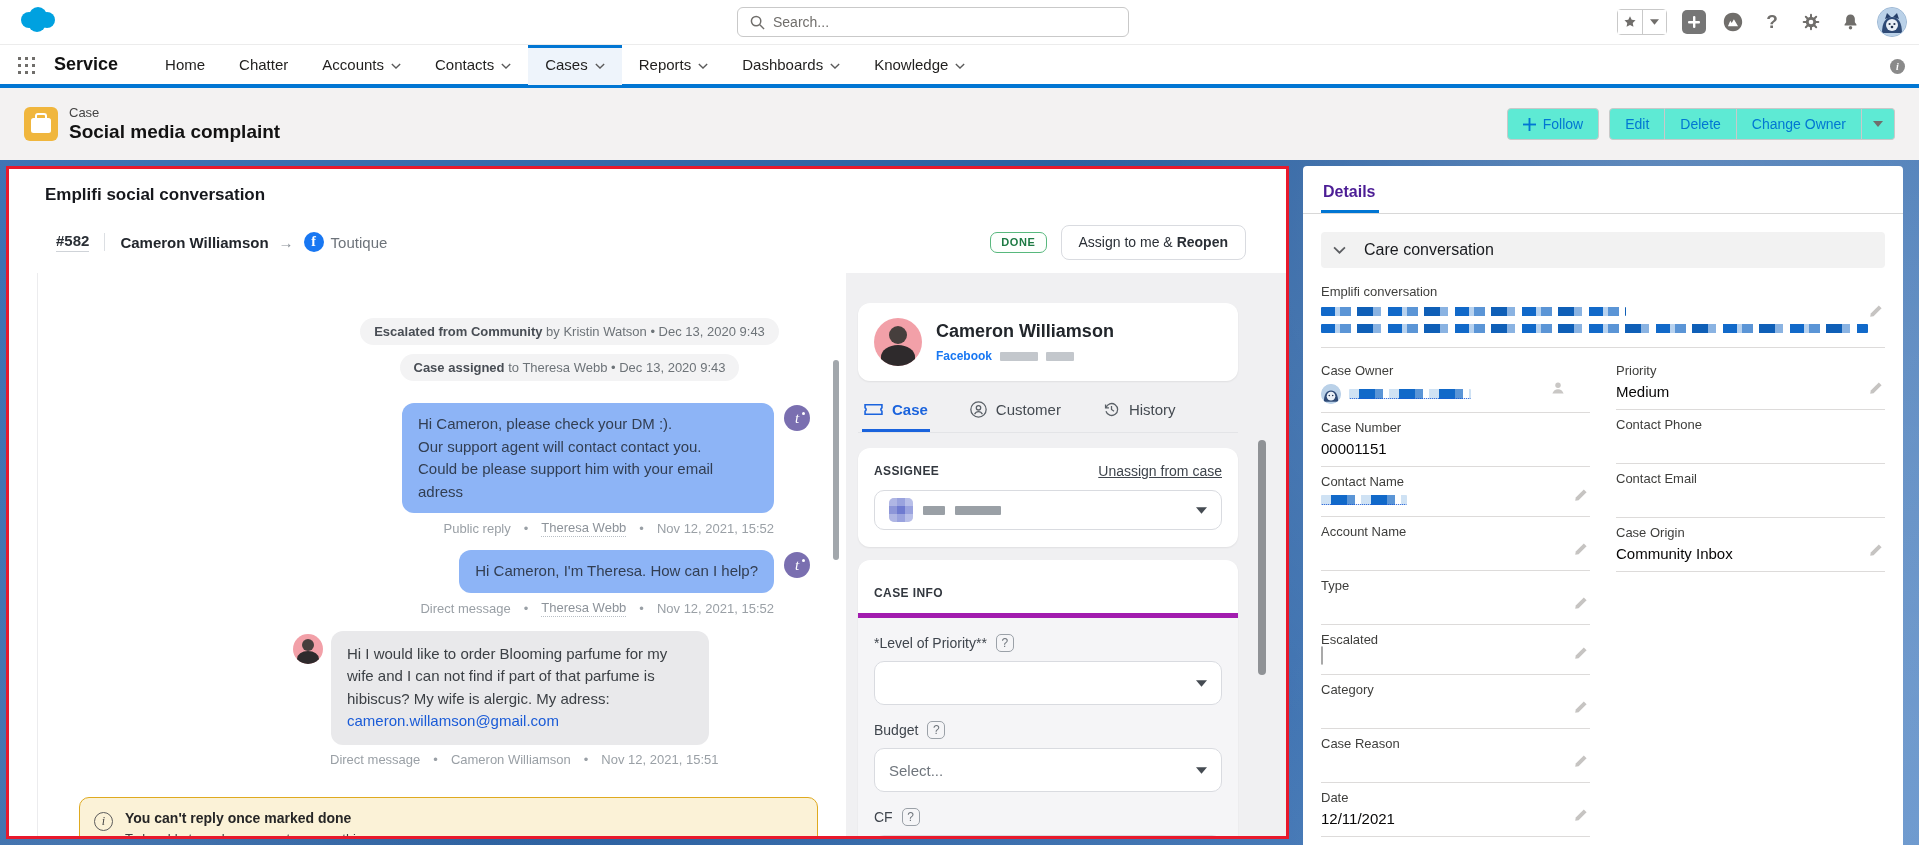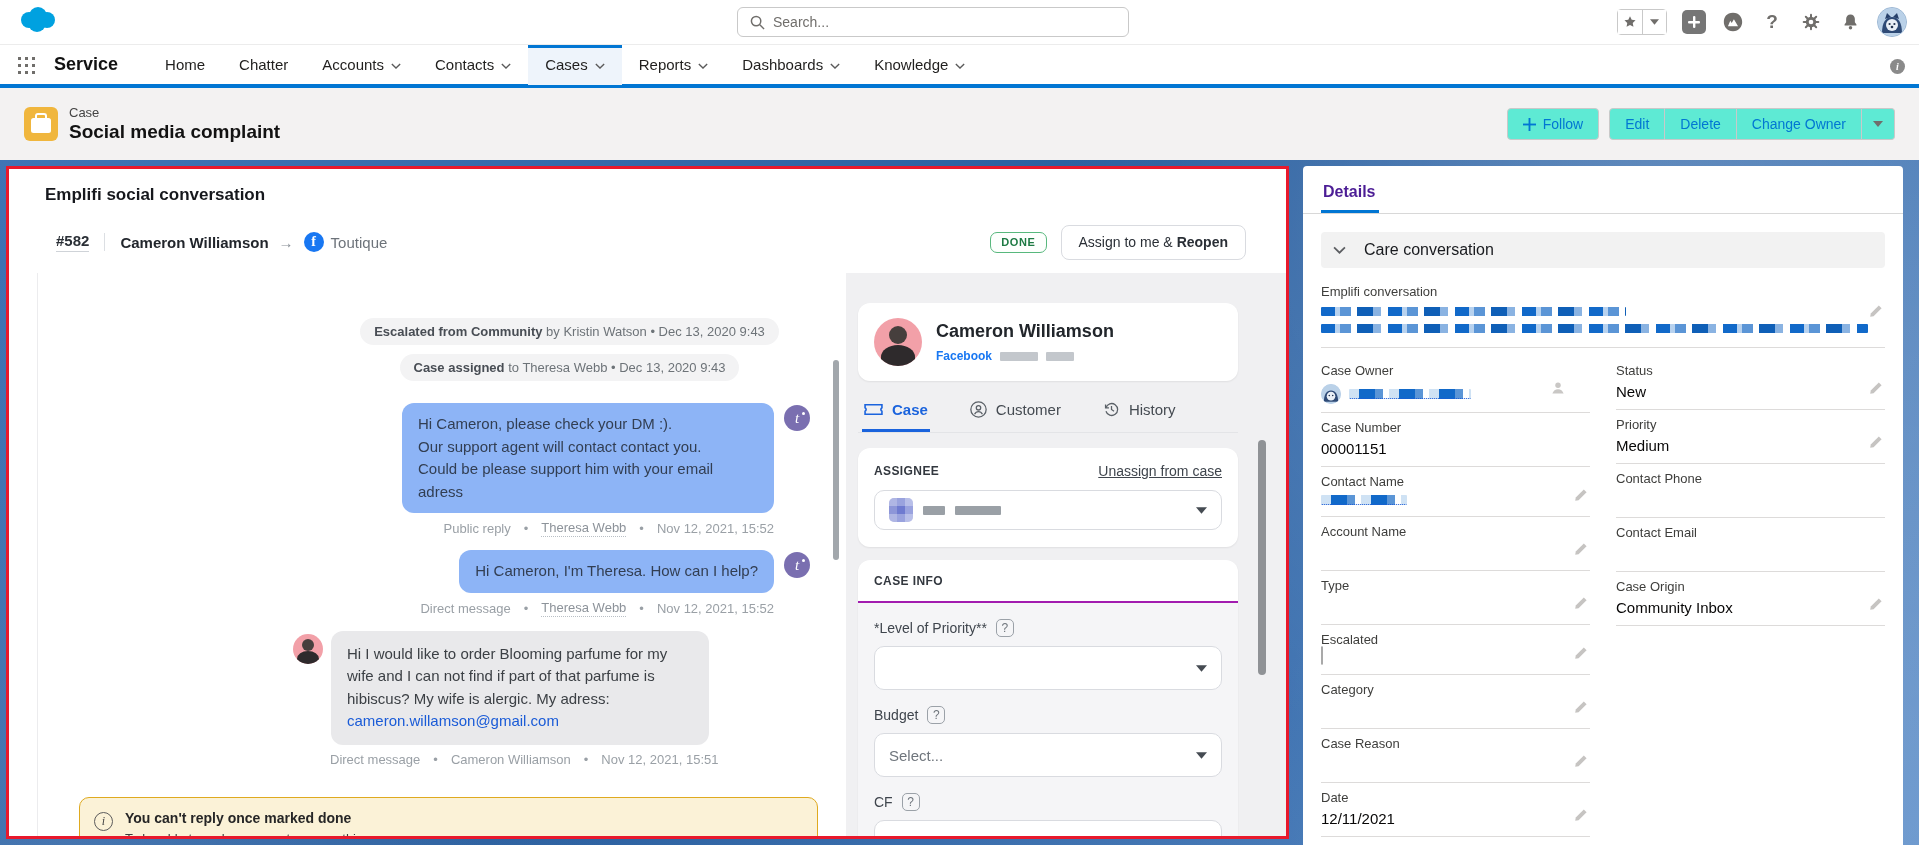--- a/index.html
+++ b/index.html
@@ -140,22 +140,22 @@
   .select { border:1px solid #d9dbe0; border-radius:10px; background:#fff; display:flex;
     align-items:center; padding:0 14px; gap:10px; cursor:pointer; }
   .assignee-select { margin-top:11px; height:40px; }
   .pixel-avatar { width:24px; height:24px; border-radius:5px; flex-shrink:0;
     background:linear-gradient(90deg,#8d96d8 0 8px,#6f7bd0 8px 16px,#9aa3df 16px 24px);
     background-color:#7f89d3; position:relative; overflow:hidden; }
   .pixel-avatar::after { content:""; position:absolute; inset:0;
     background:repeating-linear-gradient(0deg, rgba(255,255,255,.30) 0 8px, transparent 8px 16px); }
   .caret-right { margin-left:auto; }
   .caseinfo-card { margin-top:13px; height:292px; overflow:hidden; }
-  .ci-head { padding:14px 16px 13px; font-size:12px; font-weight:700; letter-spacing:.4px; color:#33383f;
-    border-bottom:2px solid #a21caf; }
+  .ci-head { padding:26px 16px 13px; font-size:12px; font-weight:700; letter-spacing:.4px; color:#33383f;
+    border-bottom:5px solid #a21caf; }
   .ci-body { background:#f5f5f7; padding:14px 16px 16px; border-radius:0 0 12px 12px; height:100%; }
   .field-label { font-size:14px; color:#3f454d; display:flex; gap:9px; align-items:center; margin:16px 0 9px; }
   .field-label:first-child { margin-top:2px; }
   .help-box { width:18px; height:18px; border:1px solid #9ba1a8; border-radius:5px; color:#6f757c;
     font-size:12px; display:flex; align-items:center; justify-content:center; cursor:pointer; }
   .ci-select { height:44px; font-size:15px; color:#6f757c; }
   .side-scrollbar { position:absolute; right:20px; top:167px; width:8px; height:235px; background:#8f9296; border-radius:4px; cursor:pointer; }
 
   
   .details-panel { position:absolute; left:1303px; top:6px; width:600px; height:679px;
@@ -634,27 +634,20 @@
               </svg></span>
         </div>
         <div class="dp-cell">
           <div class="dp-label">Individual</div>
 
         </div>
       </div>
 
       <div class="dp-col">
         <div class="dp-cell">
-          <div class="dp-label">Status</div>
-          <div class="dp-value">New</div>
-          <span class="pencil"><svg width="14" height="14" viewBox="0 0 16 16">
-                <path d="M11.2 1.6l3.2 3.2L5.2 14l-3.8.6.6-3.8z" fill="#c6c4c2"></path>
-              </svg></span>
-        </div>
-        <div class="dp-cell">
           <div class="dp-label">Priority</div>
           <div class="dp-value">Medium</div>
           <span class="pencil"><svg width="14" height="14" viewBox="0 0 16 16">
                 <path d="M11.2 1.6l3.2 3.2L5.2 14l-3.8.6.6-3.8z" fill="#c6c4c2"></path>
               </svg></span>
         </div>
         <div class="dp-cell">
           <div class="dp-label">Contact Phone</div>
           <div class="dp-value"></div>
         </div>

